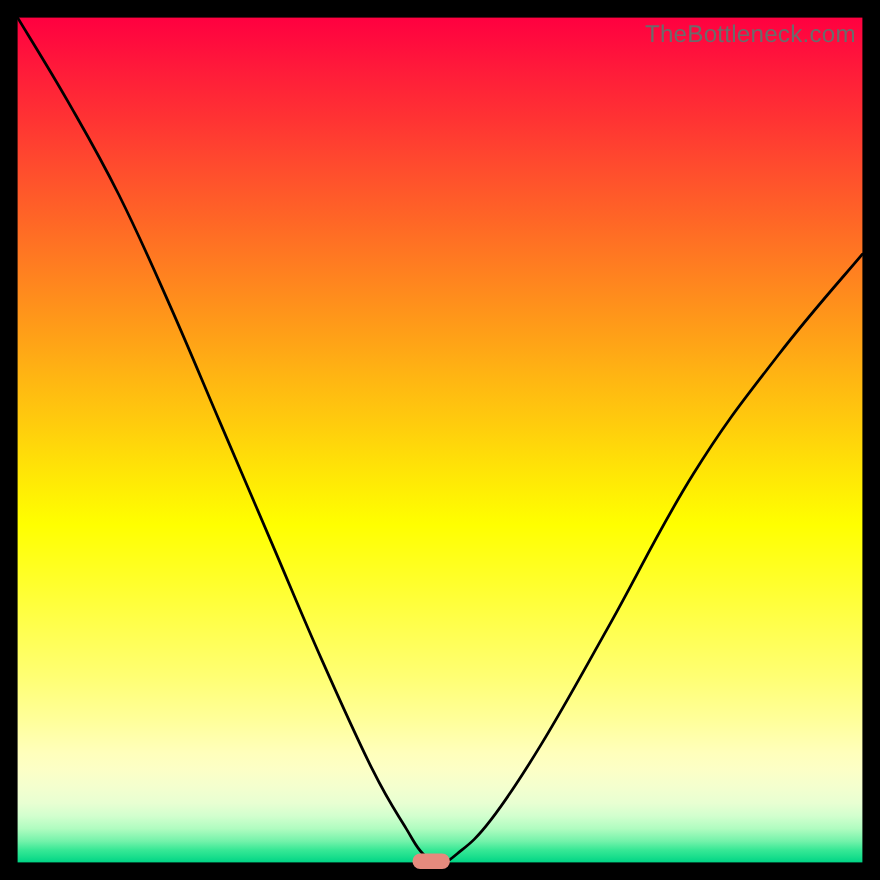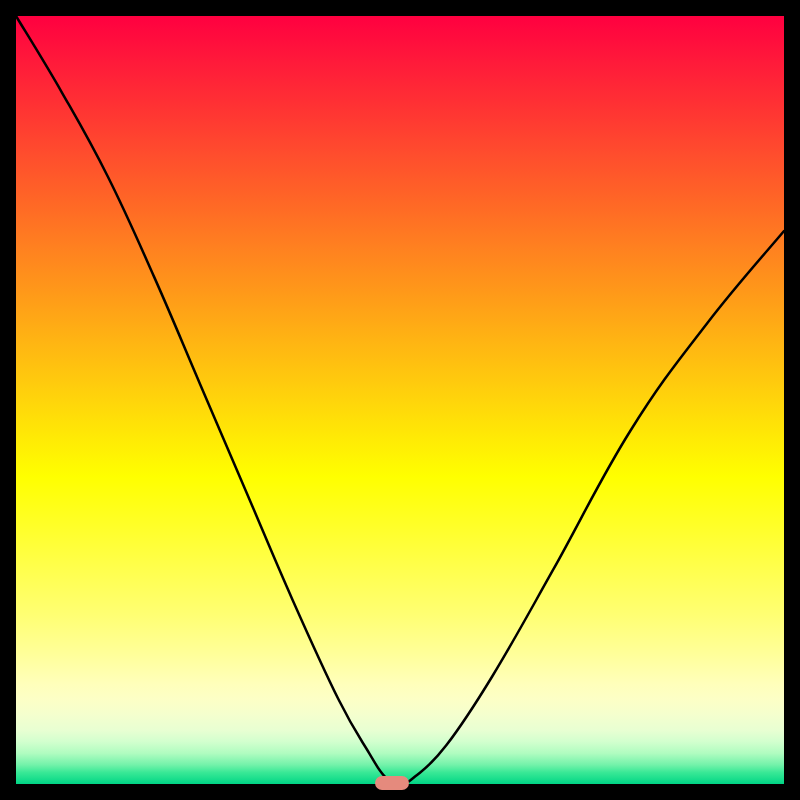--- a/index.html
+++ b/index.html
@@ -76,18 +76,19 @@
     height: 14px;
     background: #e58a7d;
     border-radius: 7px;
   }
 </style>
 </head>
 <body>
 
 <div class="container">
   <div class="plot-area">
+    <span class="watermark">TheBottleneck.com</span>
     <svg class="curve" viewBox="0 0 768 768" preserveAspectRatio="none">
       <path id="curve-path" d="M 0 0 C 9.216 15.359999999999989, 27.648 44.54399999999996, 46.08 76.79999999999995 C 64.512 109.05599999999995, 73.728 124.41599999999997, 92.16 161.27999999999997 C 110.592 198.14399999999998, 119.808 219.648, 138.24 261.12 C 156.672 302.592, 165.888 325.632, 184.32 368.64 C 202.75199999999998 411.64799999999997, 211.96799999999996 433.15199999999993, 230.39999999999998 476.15999999999997 C 248.832 519.168, 258.048 542.2080000000001, 276.48 583.6800000000001 C 294.91200000000003 625.152, 307.2 652.8, 322.56 683.52 C 337.92 714.24, 344.064 721.92, 353.28000000000003 737.28 C 362.49600000000004 752.64, 362.496 754.176, 368.64 760.32 C 374.784 766.464, 377.856 768, 384 768 C 390.144 768, 390.144 768, 399.36 760.32 C 408.576 752.6400000000001, 414.72 749.568, 430.08000000000004 729.6 C 445.44000000000005 709.6320000000001, 454.656 695.808, 476.15999999999997 660.48 C 497.66399999999993 625.152, 509.9519999999999 602.1120000000001, 537.5999999999999 552.96 C 565.2479999999999 503.80800000000005, 583.6800000000001 463.87199999999996, 614.4000000000001 414.71999999999997 C 645.1200000000001 365.568, 660.48 347.136, 691.2 307.20000000000005 C 721.9200000000001 267.26400000000007, 752.64 233.47199999999998, 768 215.03999999999996" fill="none" stroke="#000" stroke-width="2.5" stroke-linecap="round" stroke-linejoin="round"></path>
     </svg>
     <div class="marker" id="min-marker" style="left: 359.32px; top: 760px; background: rgb(229, 138, 125);"></div>
   </div>
 </div>
 
 </body></html>

